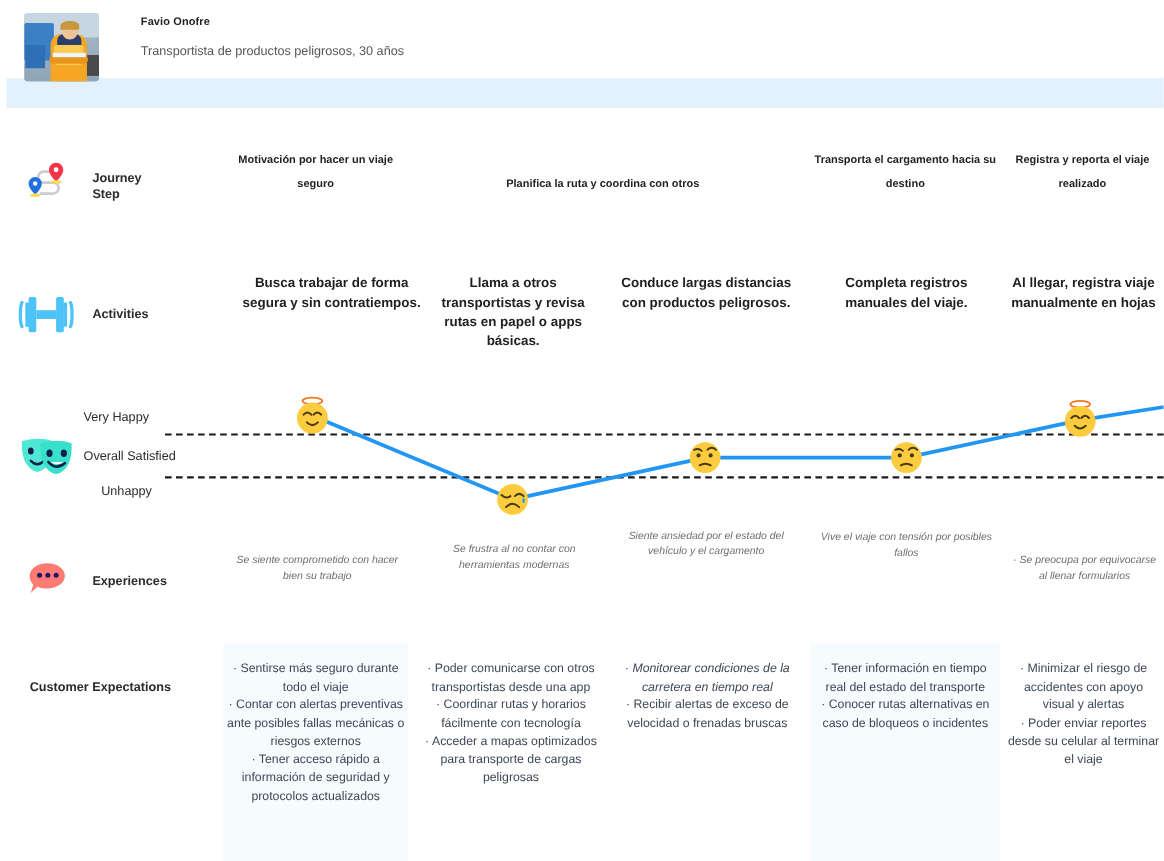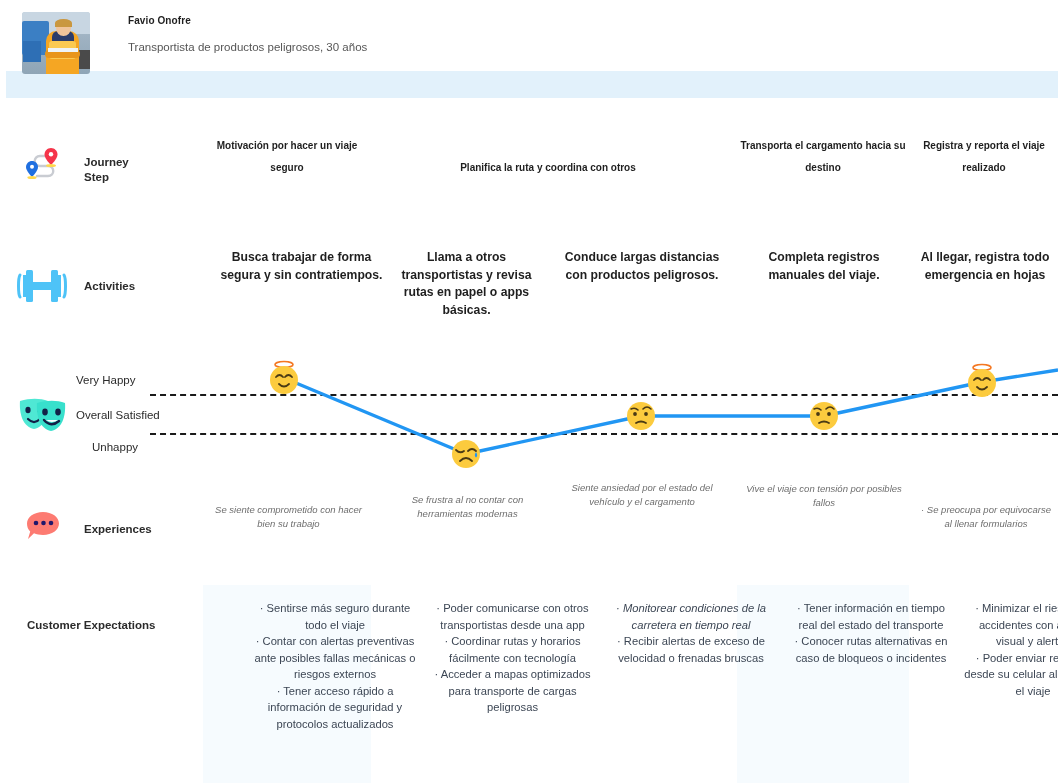--- a/index.html
+++ b/index.html
@@ -89,21 +89,20 @@
   }
   .activity-text {
     font-size: 12.2px; font-weight: bold; line-height: 17.5px; color: #1f1f1f;
   }
   .experience-text {
     font-size: 9.5px; font-style: italic; line-height: 14px; color: #6e6e6e;
   }
   .expect-list {
     font-size: 11.2px; line-height: 16.5px; color: #3c4654;
     list-style: none;
-    margin-left: 48px;
   }
   .expect-list li { margin-bottom: 0px; }
   .expect-list li::before { content: "·  "; }
   .expect-list li.italic { font-style: italic; }
   .grid-line {
     position: absolute; left: 150px; width: 908px; height: 0;
     border-top: 2px dashed #1a1a1a;
   }
   .axis-label {
     position: absolute; font-size: 11.5px; font-weight: normal; color: #2b2b2b;
@@ -174,21 +173,21 @@
     <rect x="7" y="12" width="3.5" height="22" fill="#4ec3f7"></rect>
     <rect x="41.5" y="12" width="3.5" height="22" fill="#4ec3f7"></rect>
   </svg>
 </div>
 <div class="row-label" style="left:84px;top:279px;width:90px;">Activities</div>
 
 <div class="cell activity-text" style="left:219px;top:249px;width:165px;">Busca trabajar de forma segura y sin contratiempos.</div>
 <div class="cell activity-text" style="left:385px;top:249px;width:163px;">Llama a otros transportistas y revisa rutas en papel o apps básicas.</div>
 <div class="cell activity-text" style="left:558px;top:249px;width:168px;">Conduce largas distancias con productos peligrosos.</div>
 <div class="cell activity-text" style="left:739px;top:249px;width:170px;">Completa registros manuales del viaje.</div>
-<div class="cell activity-text" style="left:915px;top:249px;width:140px;">Al llegar, registra todo emergencia en hojas</div>
+<div class="cell activity-text" style="left:915px;top:249px;width:140px;">Al llegar, registra viaje manualmente en hojas</div>
 
 <div class="left-icon" style="left:16px;top:395px;width:54px;height:42px;">
   <svg width="54" height="42" viewBox="0 0 54 42">
     <path d="M4 6 c10 -3 20 -3 28 0 c1 13 -3 26 -14 28 C7 32 3 19 4 6 z" fill="#4fe8d4"></path>
     <ellipse cx="12" cy="15" rx="2.6" ry="3.2" fill="#122047"></ellipse>
     <ellipse cx="24" cy="15" rx="2.6" ry="3.2" fill="#122047"></ellipse>
     <path d="M12 24 q6 6 12 0" fill="none" stroke="#122047" stroke-width="2.2" stroke-linecap="round"></path>
     <path d="M21 8 c10 -3 20 -3 28 0 c1 13 -3 26 -14 28 C24 34 20 21 21 8 z" fill="#38e0cc"></path>
     <ellipse cx="29" cy="17" rx="2.8" ry="3.4" fill="#122047"></ellipse>
     <ellipse cx="42" cy="17" rx="2.8" ry="3.4" fill="#122047"></ellipse>

